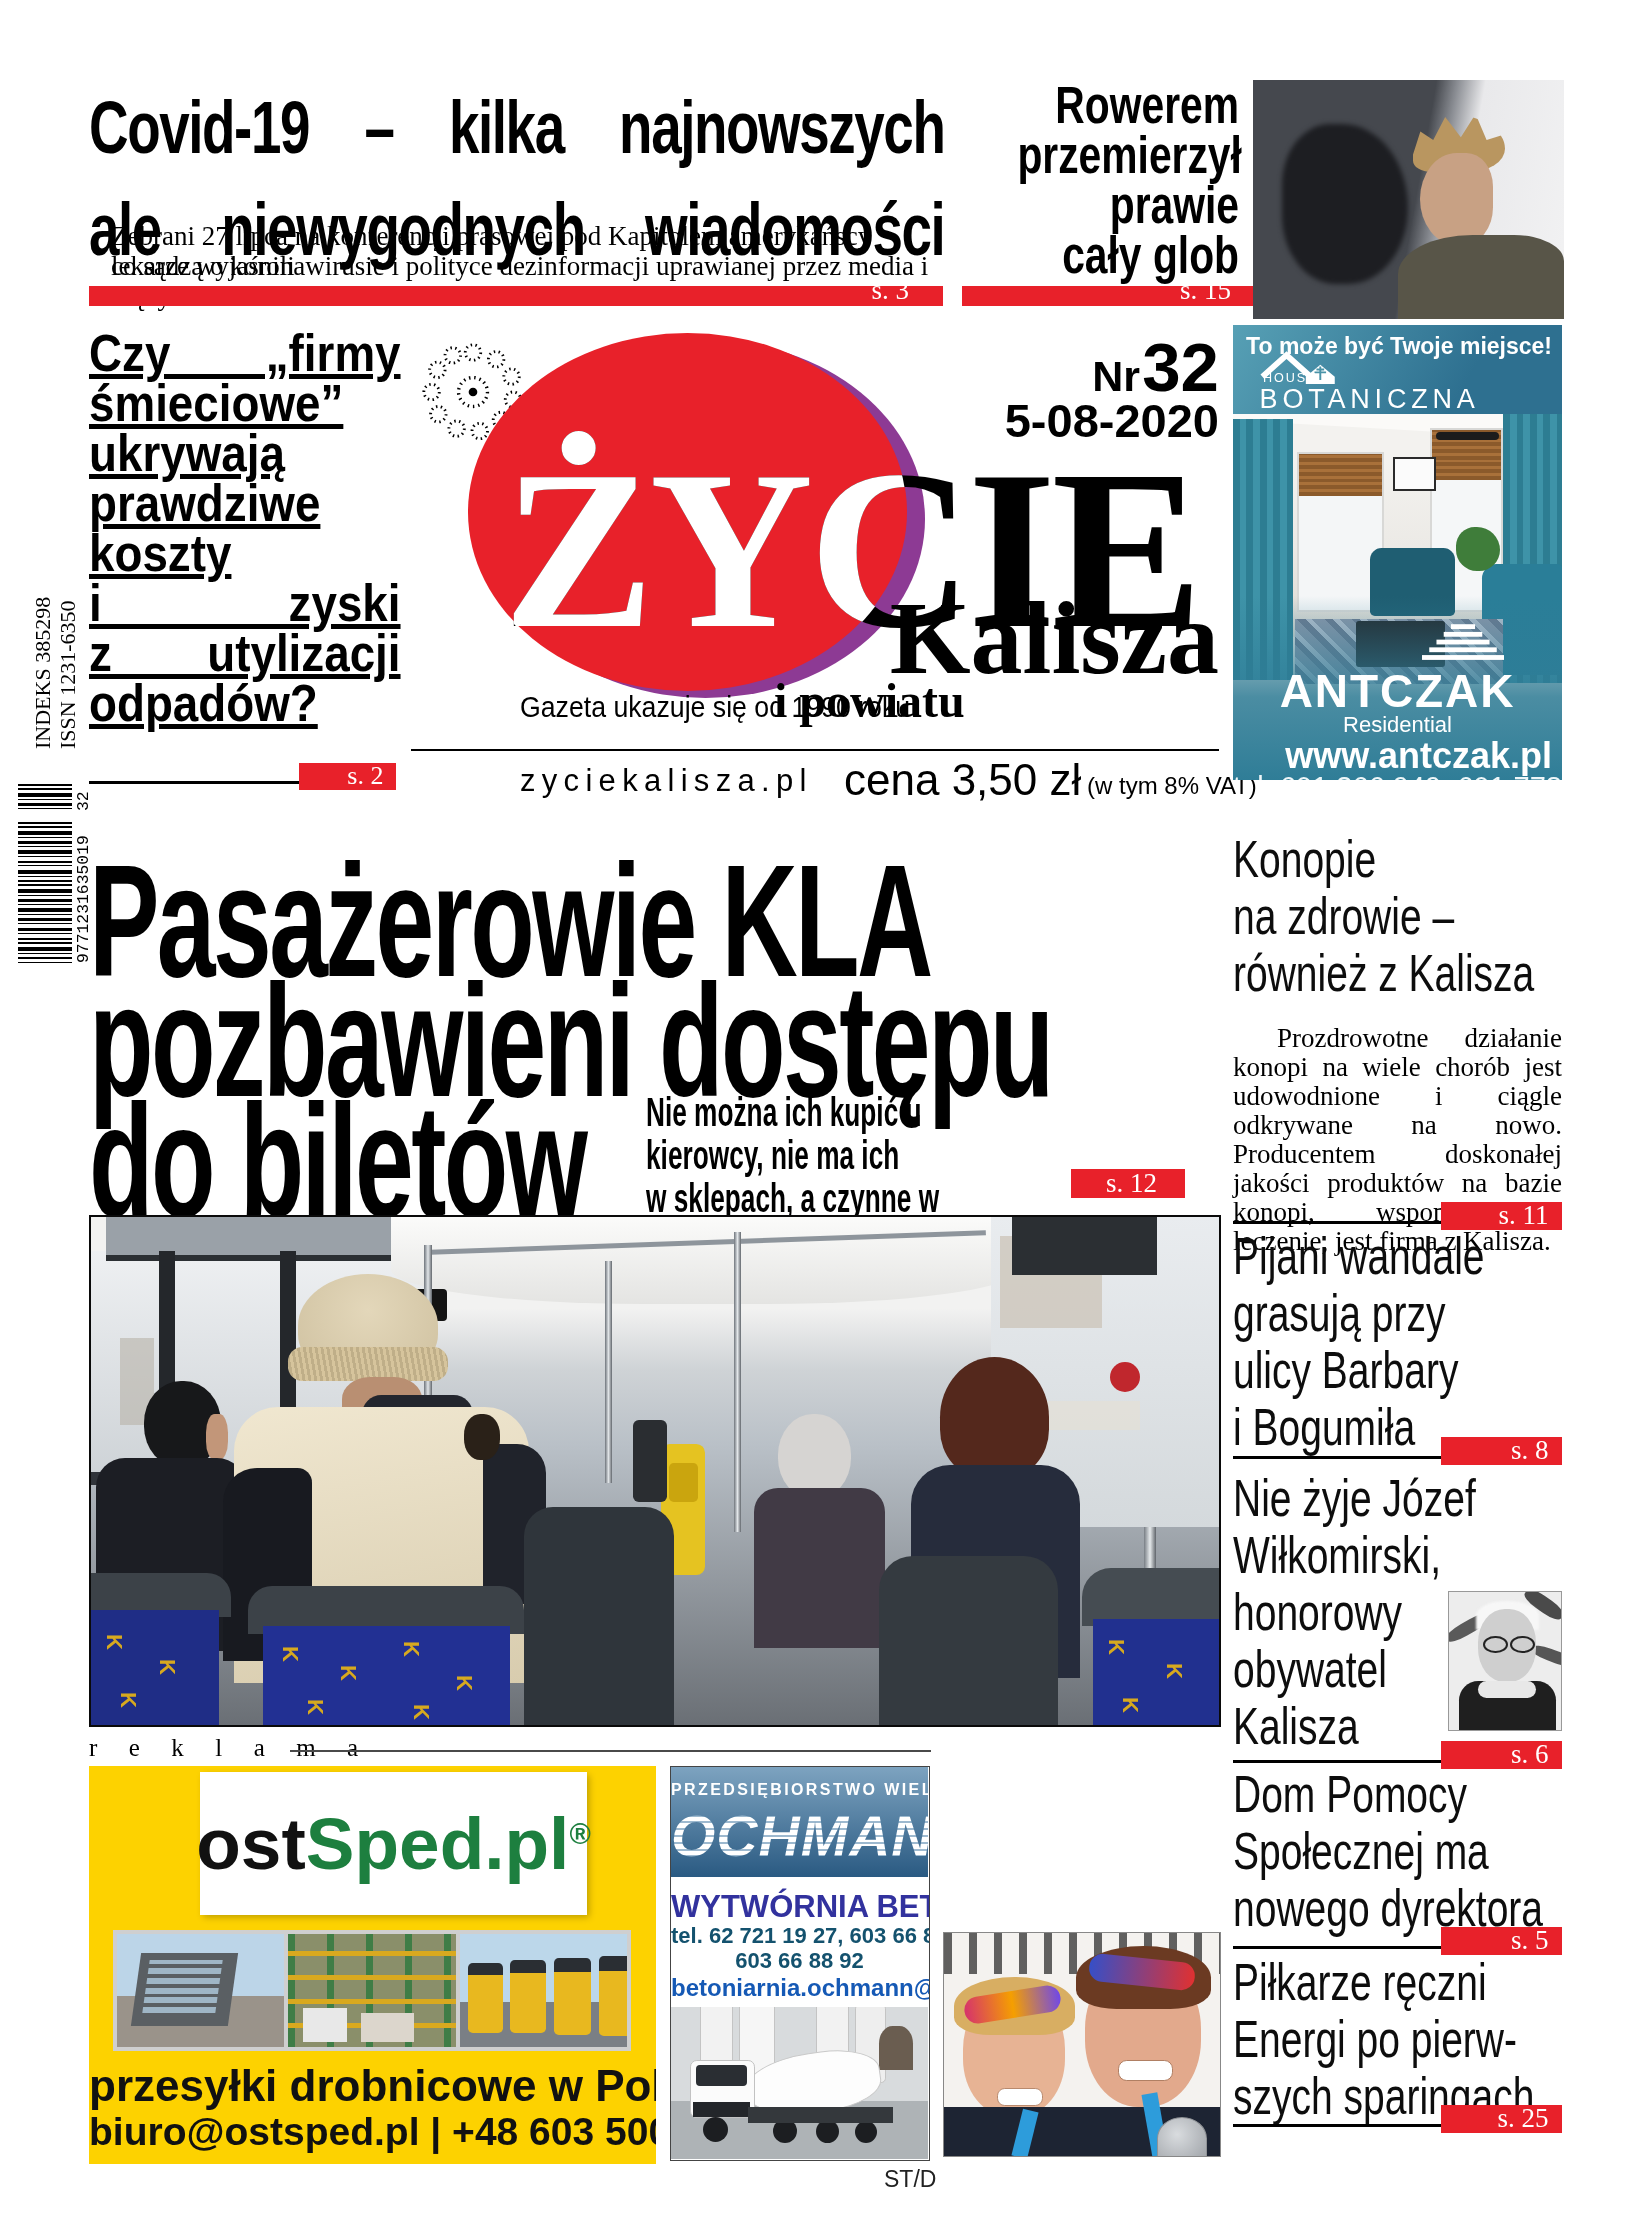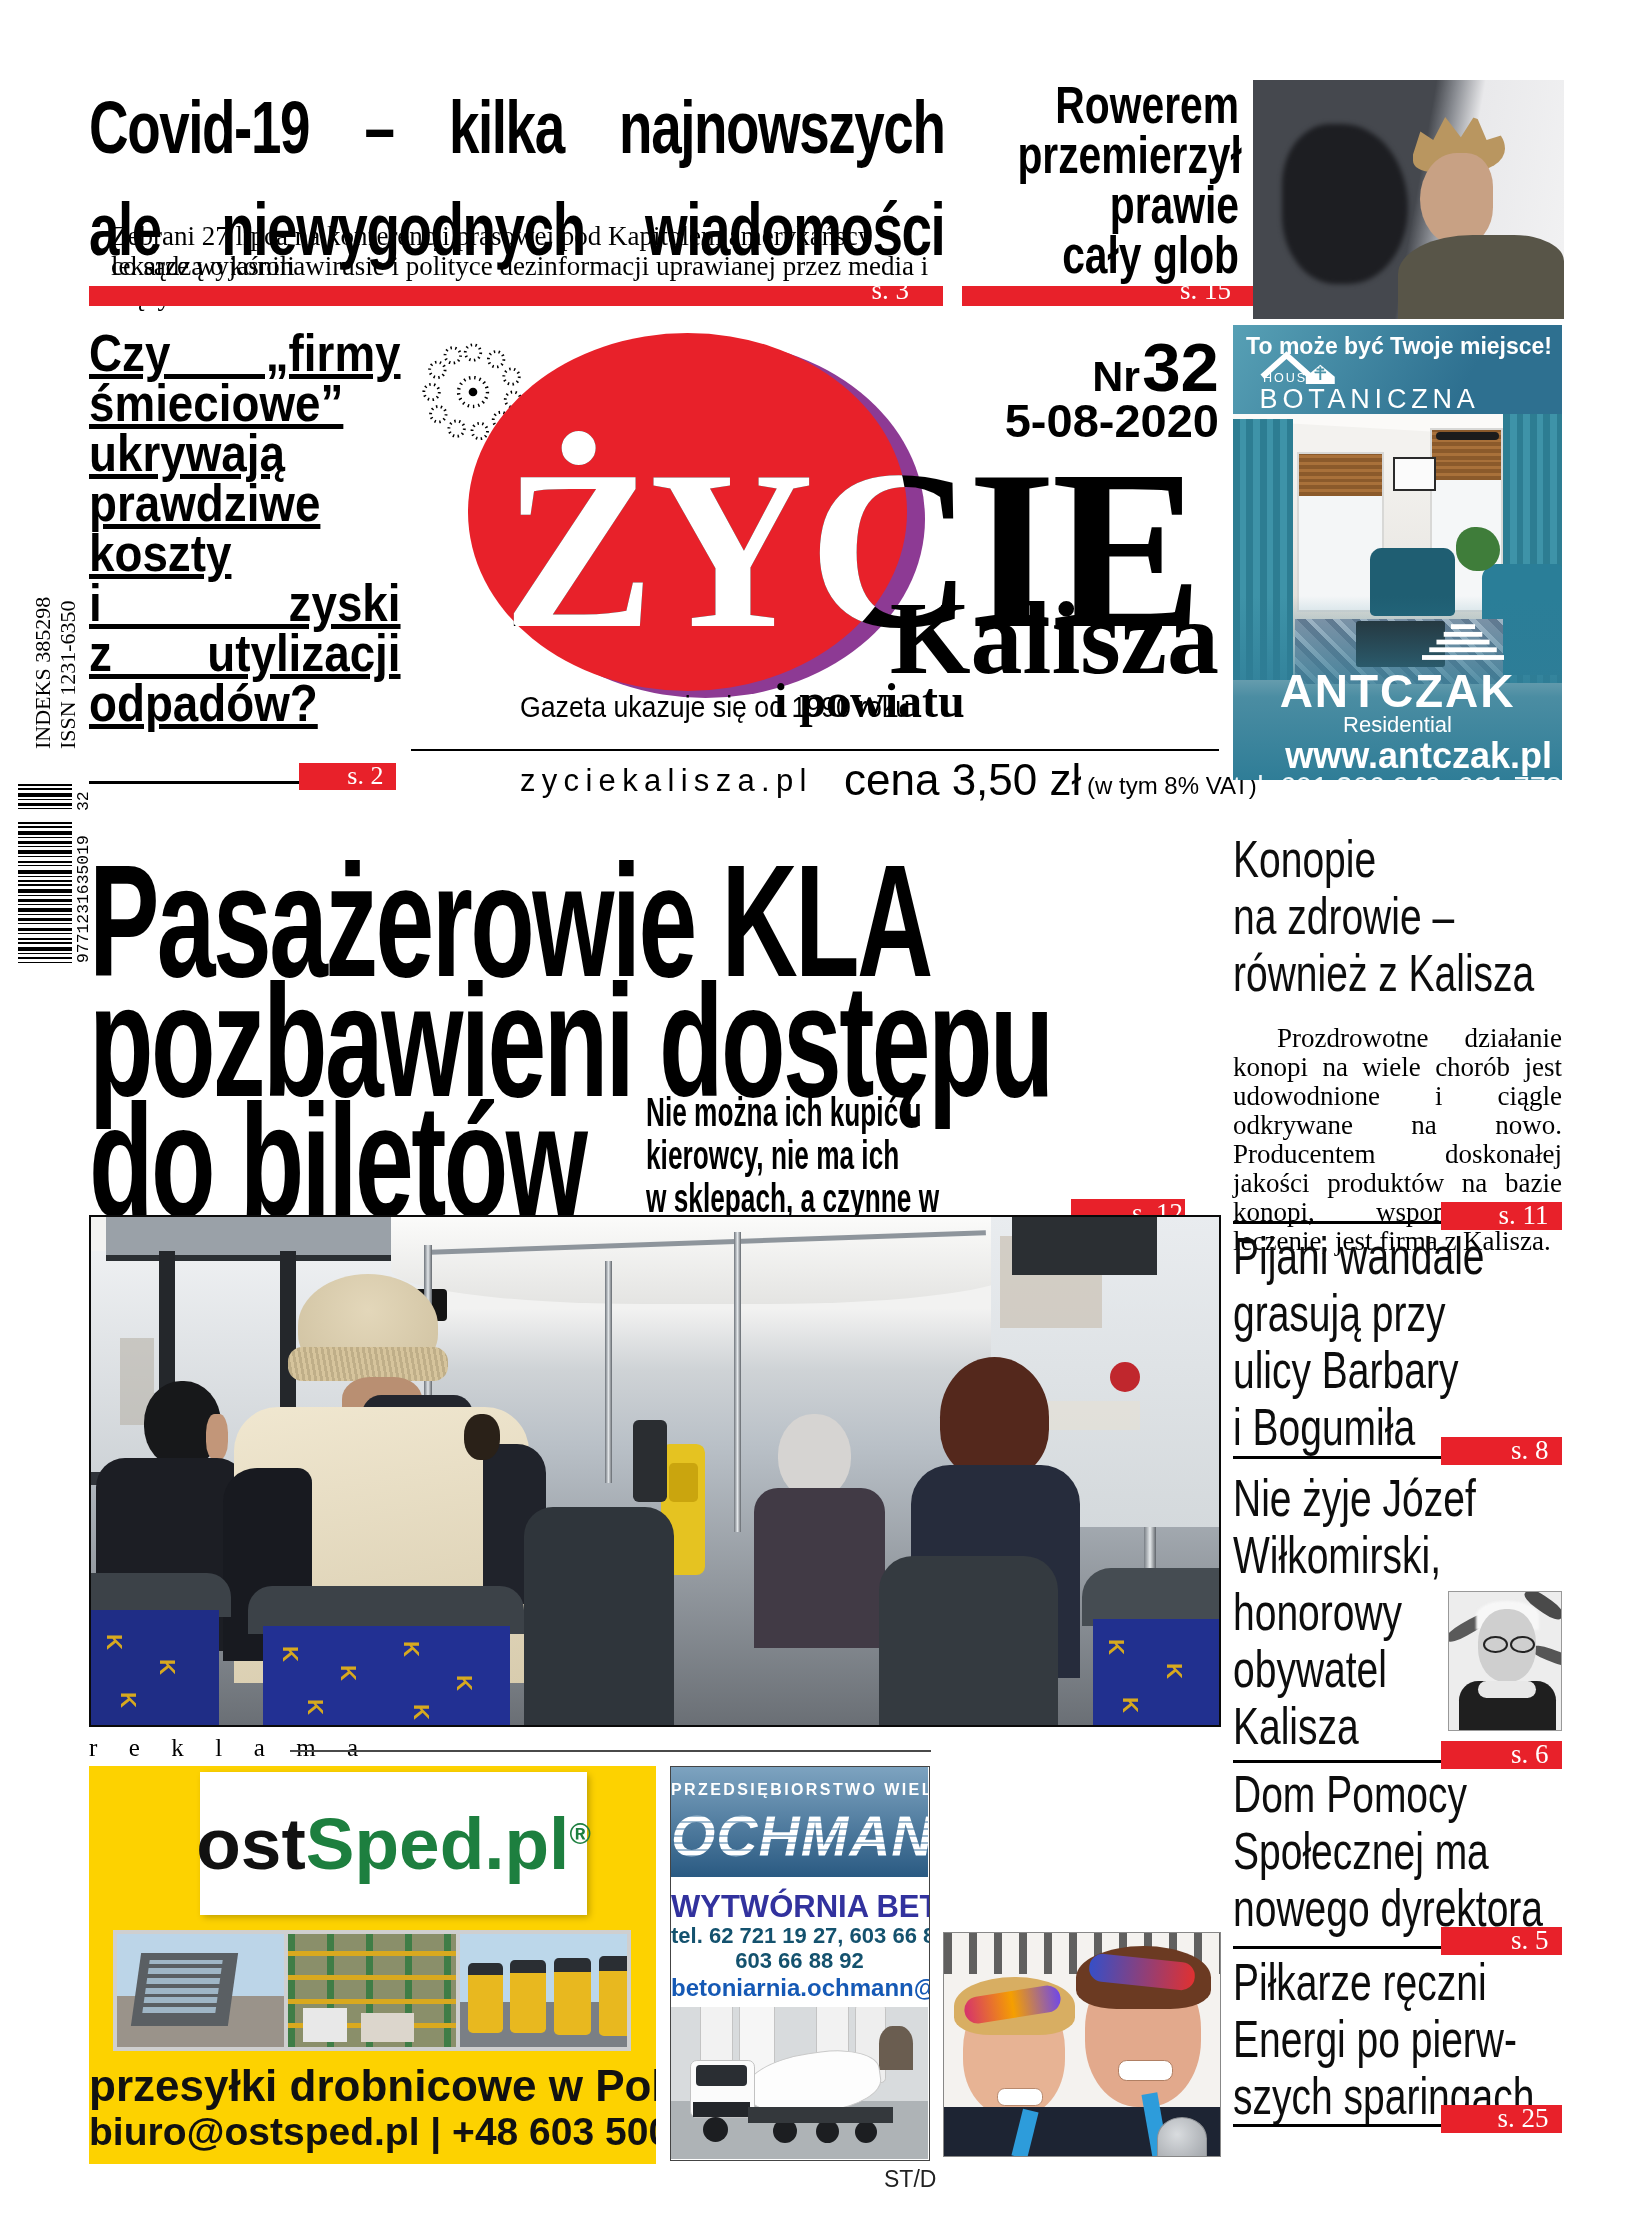--- a/index.html
+++ b/index.html
@@ -163,21 +163,21 @@
 
   <div class="main-line" style="top:841px;">Pasażerowie KLA</div>
   <div class="main-line" style="top:961px;">pozbawieni dostępu</div>
   <div class="main-line" style="top:1081px;">do biletów</div>
 
   <div class="abs" style="left:646px;top:1091px;width:580px;">
     <span class="cl sub-line">Nie można ich kupić u kierowcy, nie ma ich</span>
     <span class="cl sub-line">w sklepach, a czynne w mieście biletomaty</span>
     <span class="cl sub-line">można policzyć na palcach</span>
   </div>
-  <div class="refbox abs" style="left:1071px;top:1199px;width:114px;height:29px;font-size:27px;line-height:28px;padding-right:2px;">s. 12</div>
+  <div class="refbox abs" style="left:1071px;top:1169px;width:114px;height:29px;font-size:27px;line-height:28px;padding-right:28px;">s. 12</div>
 
   <div class="photo bus">
 
     <div class="pp" style="left:0;top:34px;width:339px;height:232px;background:linear-gradient(180deg,#eef0f2,#cdd2d6);"></div>
     <div class="pp" style="left:14.5px;top:0;width:319px;height:38px;background:#9aa1a8;border-bottom:6.8px solid #2b2f33;"></div>
     <div class="pp" style="left:68px;top:34px;width:16.4px;height:227px;background:#24272b;"></div>
     <div class="pp" style="left:189px;top:34px;width:16.4px;height:227px;background:#24272b;"></div>
     <div class="pp" style="left:29px;top:121px;width:34px;height:87px;background:#b7b2a9;opacity:.6;"></div>
     <div class="pp" style="left:0;top:255px;width:339px;height:12.6px;background:#30343a;"></div>
 

